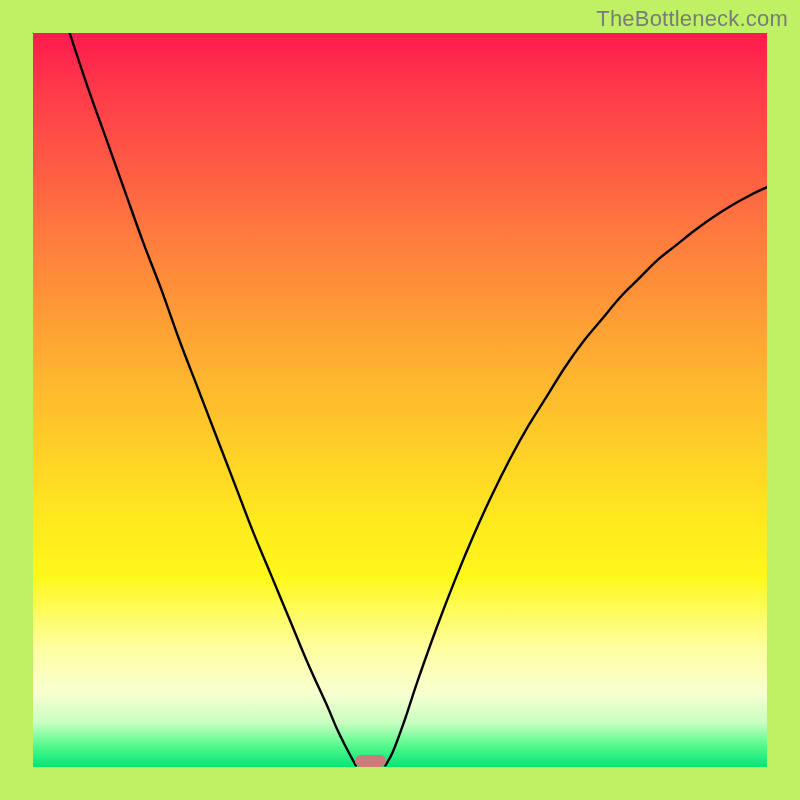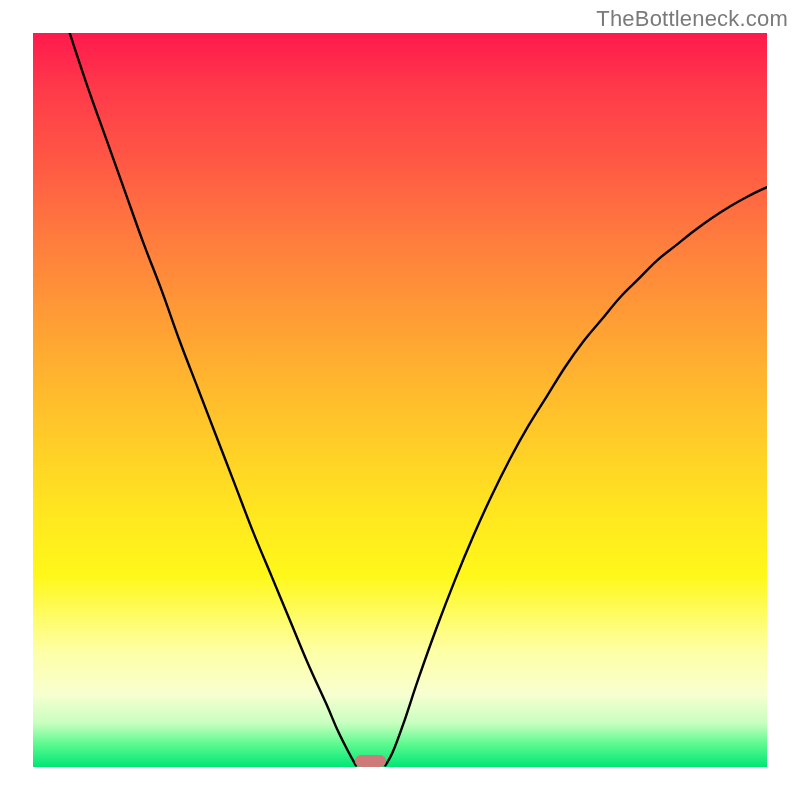--- a/index.html
+++ b/index.html
@@ -8,21 +8,21 @@
     width: 800px;
     height: 800px;
     background: #000;
     overflow: hidden;
     font-family: Arial, Helvetica, sans-serif;
   }
   .frame {
     position: relative;
     width: 800px;
     height: 800px;
-    background: #ffffff;
+    background: #bef264;
     text-align: center;
   }
   .plot-area {
     position: absolute;
     left: 33px;
     top: 33px;
     width: 734px;
     height: 734px;
     
     background: linear-gradient(to bottom,

